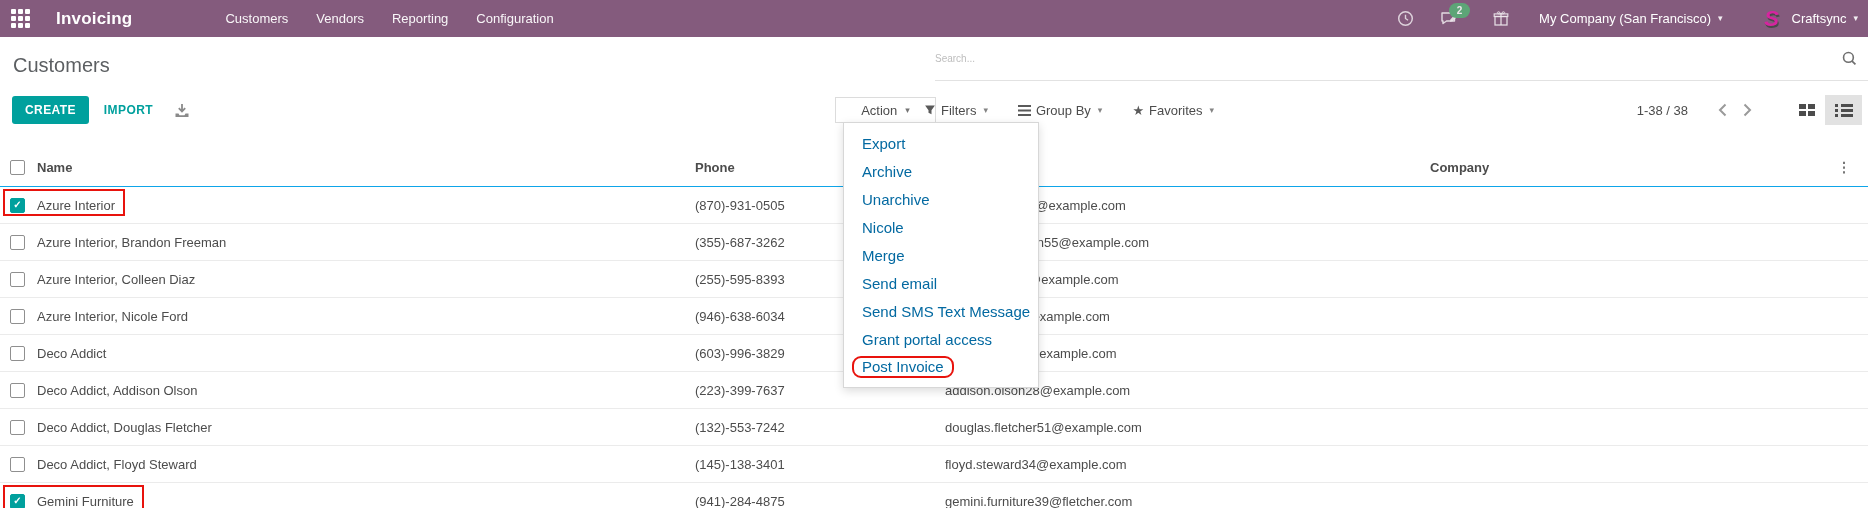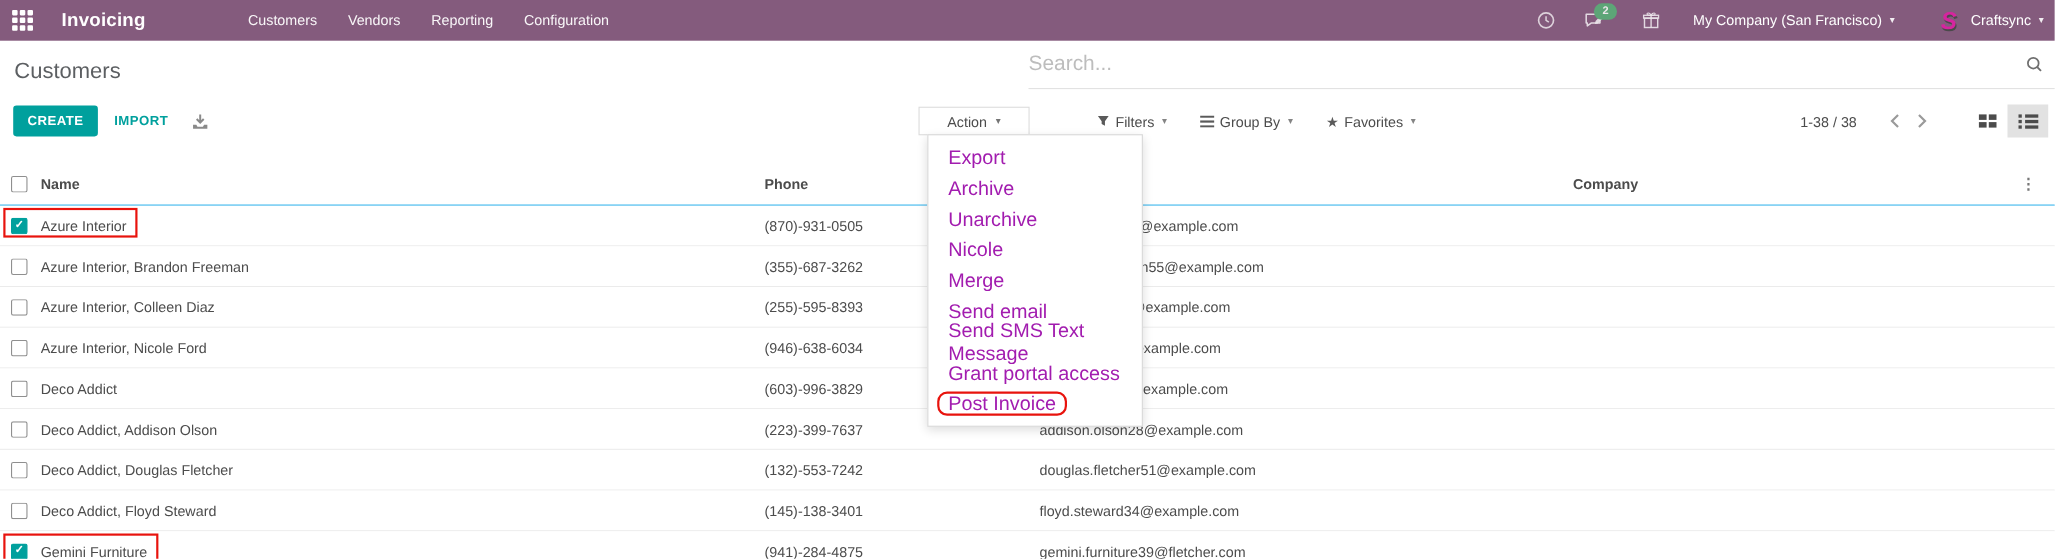--- a/index.html
+++ b/index.html
@@ -18,30 +18,30 @@
   .badge{position:absolute;top:-7px;right:-11px;min-width:15px;height:15px;border-radius:8px;background:#57b276;color:#fff;font-size:10px;display:flex;align-items:center;justify-content:center;padding:0 3px;font-weight:bold;}
   .gift-wrap{margin-left:34px;}
   .company-sel{display:flex;align-items:center;gap:7px;margin-left:30px;font-size:13px;cursor:pointer;white-space:nowrap;}
   .user-sel{display:flex;align-items:center;gap:7px;margin-left:36px;font-size:13px;cursor:pointer;white-space:nowrap;}
   .caret{font-size:9px;line-height:1;opacity:.9;}
   .avatar{width:26px;height:26px;display:flex;align-items:center;justify-content:center;font-size:22px;font-weight:bold;font-style:italic;color:#d6249f;text-shadow:1px 2px 0 #4a4a4a;}
   
   .content{position:relative;height:471px;}
   .page-title{position:absolute;left:13px;top:17px;font-size:20px;color:#5c5f62;}
   .search{position:absolute;left:935px;top:0;right:0;height:43px;border-bottom:1px solid #e2e2e2;display:flex;align-items:center;}
-  .search input{flex:1;border:none;outline:none;font-size:19px;color:#ef4444;font-family:inherit;background:transparent;padding:0;}
+  .search input{flex:1;border:none;outline:none;font-size:10px;color:#ef4444;font-family:inherit;background:transparent;padding:0;}
   .search input::placeholder{color:#bdbdbd;}
   .search .mag{margin:0 10px 0 8px;display:flex;}
   .left-buttons{position:absolute;left:12px;top:59px;display:flex;align-items:center;gap:15px;}
   .btn-create{background:#00a09d;color:#fff;border:none;font-size:12px;font-weight:bold;letter-spacing:.4px;padding:7px 13px;border-radius:3px;cursor:pointer;font-family:inherit;}
   .btn-import{background:none;border:none;color:#00a09d;font-size:12px;font-weight:bold;letter-spacing:.4px;cursor:pointer;font-family:inherit;padding:0;}
   .dl-icon{display:flex;margin-left:6px;cursor:pointer;}
   .action-btn{position:absolute;left:835px;top:60px;width:101px;height:26px;border:1px solid #dcdcdc;background:#fff;display:flex;align-items:center;justify-content:center;gap:8px;font-size:13px;color:#4c4c4c;cursor:pointer;box-sizing:border-box;}
   .action-btn .caret{color:#666;}
-  .filter-bar{position:absolute;left:997px;top:60px;height:26px;display:flex;align-items:center;gap:30px;}
+  .filter-bar{position:absolute;left:924px;top:60px;height:26px;display:flex;align-items:center;gap:30px;}
   .fb-item{display:flex;align-items:center;gap:5px;font-size:13px;color:#4c4c4c;cursor:pointer;white-space:nowrap;}
   .fb-item .caret{color:#777;margin-left:2px;}
   .star{color:#5a5a5a;font-size:13px;}
   .pager{position:absolute;right:6px;top:58px;display:flex;align-items:center;}
   .pager-text{font-size:13px;color:#4c4c4c;margin-right:22px;}
   .chev{display:flex;cursor:pointer;padding:4px 8px;}
   .switcher{display:flex;margin-left:28px;}
   .sw-btn{width:37px;height:30px;display:flex;align-items:center;justify-content:center;cursor:pointer;background:#fff;}
   .sw-btn.active{background:#e2e2e2;}
   .grid-ic{display:grid;grid-template-columns:7px 7px;grid-template-rows:5px 5px;gap:2px;}
@@ -59,21 +59,21 @@
   .c-name{width:658px;flex:none;}
   .c-phone{width:250px;flex:none;}
   .c-email{width:485px;flex:none;}
   .c-company{width:406px;flex:none;}
   .c-opts{flex:1;text-align:right;padding-right:16px;color:#777;font-size:14px;font-weight:bold;letter-spacing:1px;}
   .cb{width:13px;height:13px;border:1px solid #8f8f8f;border-radius:2px;background:#fff;display:flex;align-items:center;justify-content:center;cursor:pointer;box-sizing:content-box;}
   .cb.checked{background:#00a09d;border-color:#00a09d;}
   .cb.checked::after{content:"✓";color:#fff;font-size:10px;font-weight:bold;line-height:1;}
   
   .dropdown{position:absolute;left:843px;top:85px;width:194px;background:#fff;border:1px solid #d7d7d7;box-shadow:0 3px 9px rgba(0,0,0,.14);z-index:10;list-style:none;margin:0;padding:6px 0;}
-  .dropdown li{height:28px;display:flex;align-items:center;padding-left:18px;font-size:18px;color:#a21caf;cursor:pointer;}
+  .dropdown li{height:28px;display:flex;align-items:center;padding-left:18px;font-size:15px;color:#0369a1;cursor:pointer;}
   .red-ring{border:2px solid #e8130d;border-radius:9px;padding:2px 8px;margin-left:-10px;line-height:14px;}
   
   .row-ann{position:absolute;left:3px;top:2px;height:27px;border:2px solid #e8130d;box-sizing:border-box;z-index:20;pointer-events:none;}
 </style>
 </head>
 <body>
 
 <div class="topbar">
   <div class="apps-btn">
     <span class="apps-grid">

